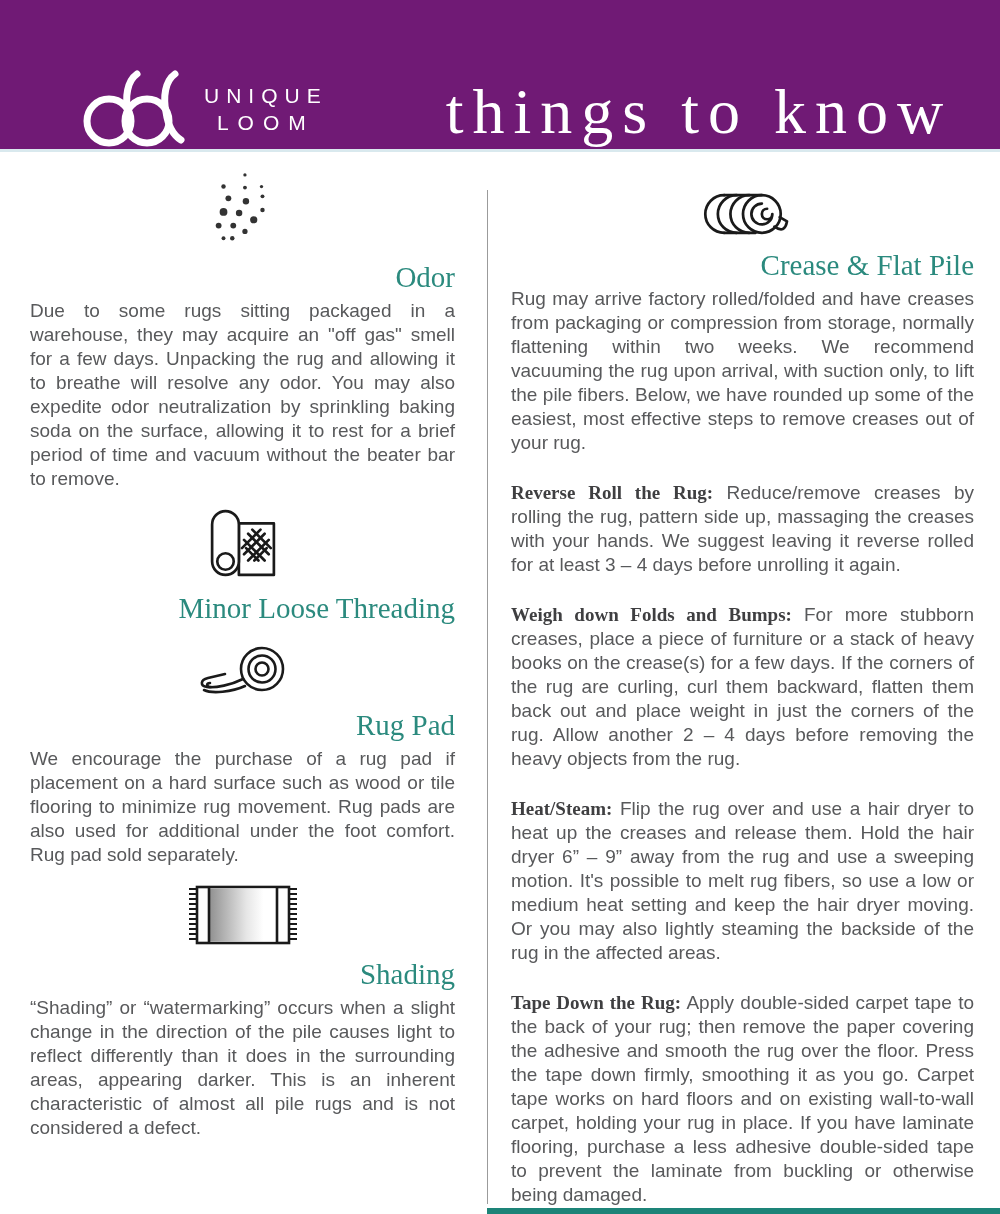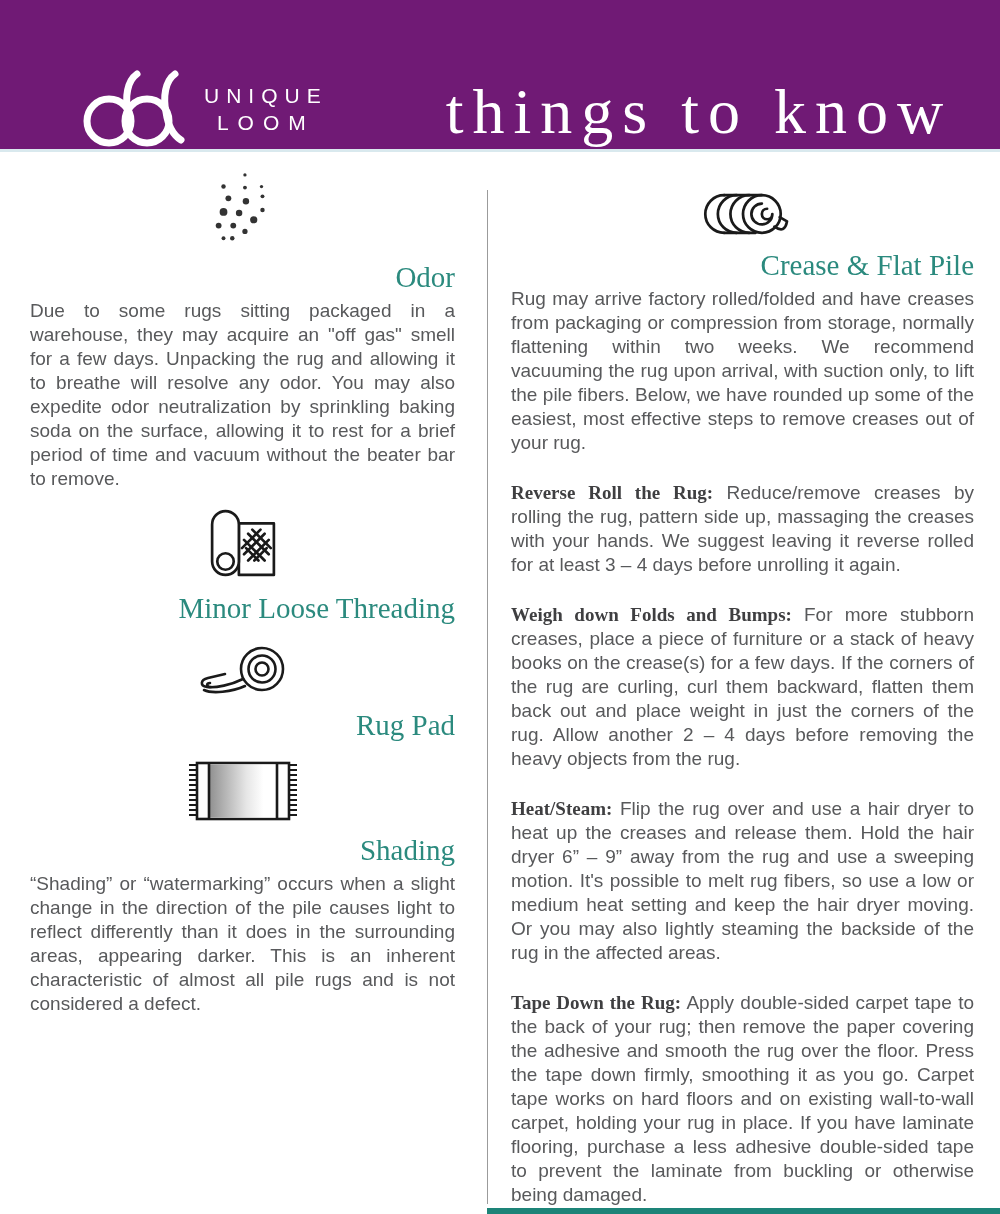--- a/index.html
+++ b/index.html
@@ -108,20 +108,21 @@
               <circle cx="64" cy="25" r="21"></circle>
               <circle cx="64" cy="25" r="13.5"></circle>
               <circle cx="64" cy="25" r="6.5"></circle>
               <path d="M45,35 C33,41 18,44 9,43 C2,42 2,36 10,34 L27,30"></path>
               <path d="M47,42 C34,48 14,50 6,46"></path>
               <path d="M12,39 C8,39 8,43 13,43"></path>
             </g>
           </svg>
         </div>
         <h2>Rug Pad</h2>
+        <p>We encourage the purchase of a rug pad if placement on a hard surface such as wood or tile flooring to minimize rug movement. Rug pads are also used for additional under the foot comfort. Rug pad sold separately.</p>
       </div>
 
       <div class="sec">
         <div class="icon-wrap">
           <svg width="110" height="60" viewBox="0 0 110 60">
             <defs>
               <linearGradient id="shadeGrad" x1="0" y1="0" x2="1" y2="0">
                 <stop offset="0" stop-color="#8f8f8f"></stop>
                 <stop offset="0.55" stop-color="#e6e6e6"></stop>
                 <stop offset="0.8" stop-color="#ffffff"></stop>

